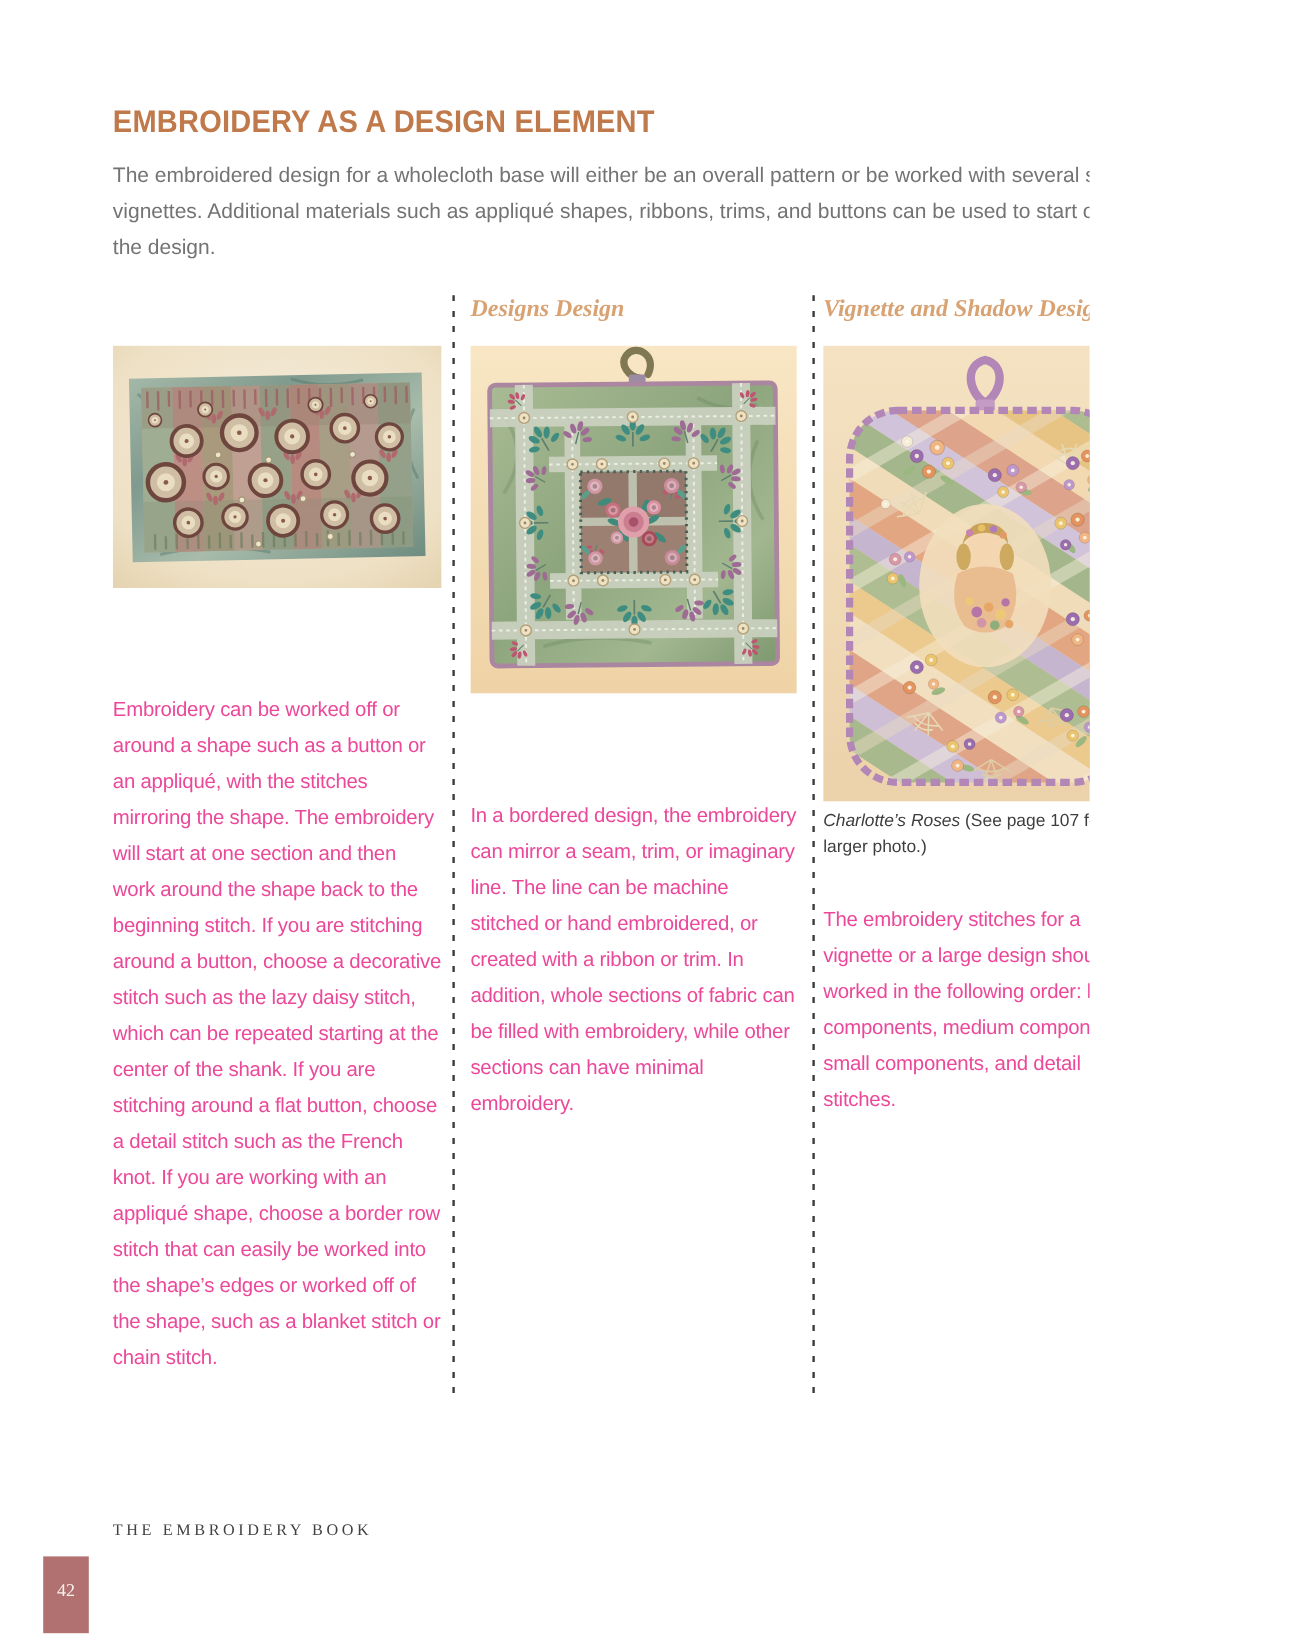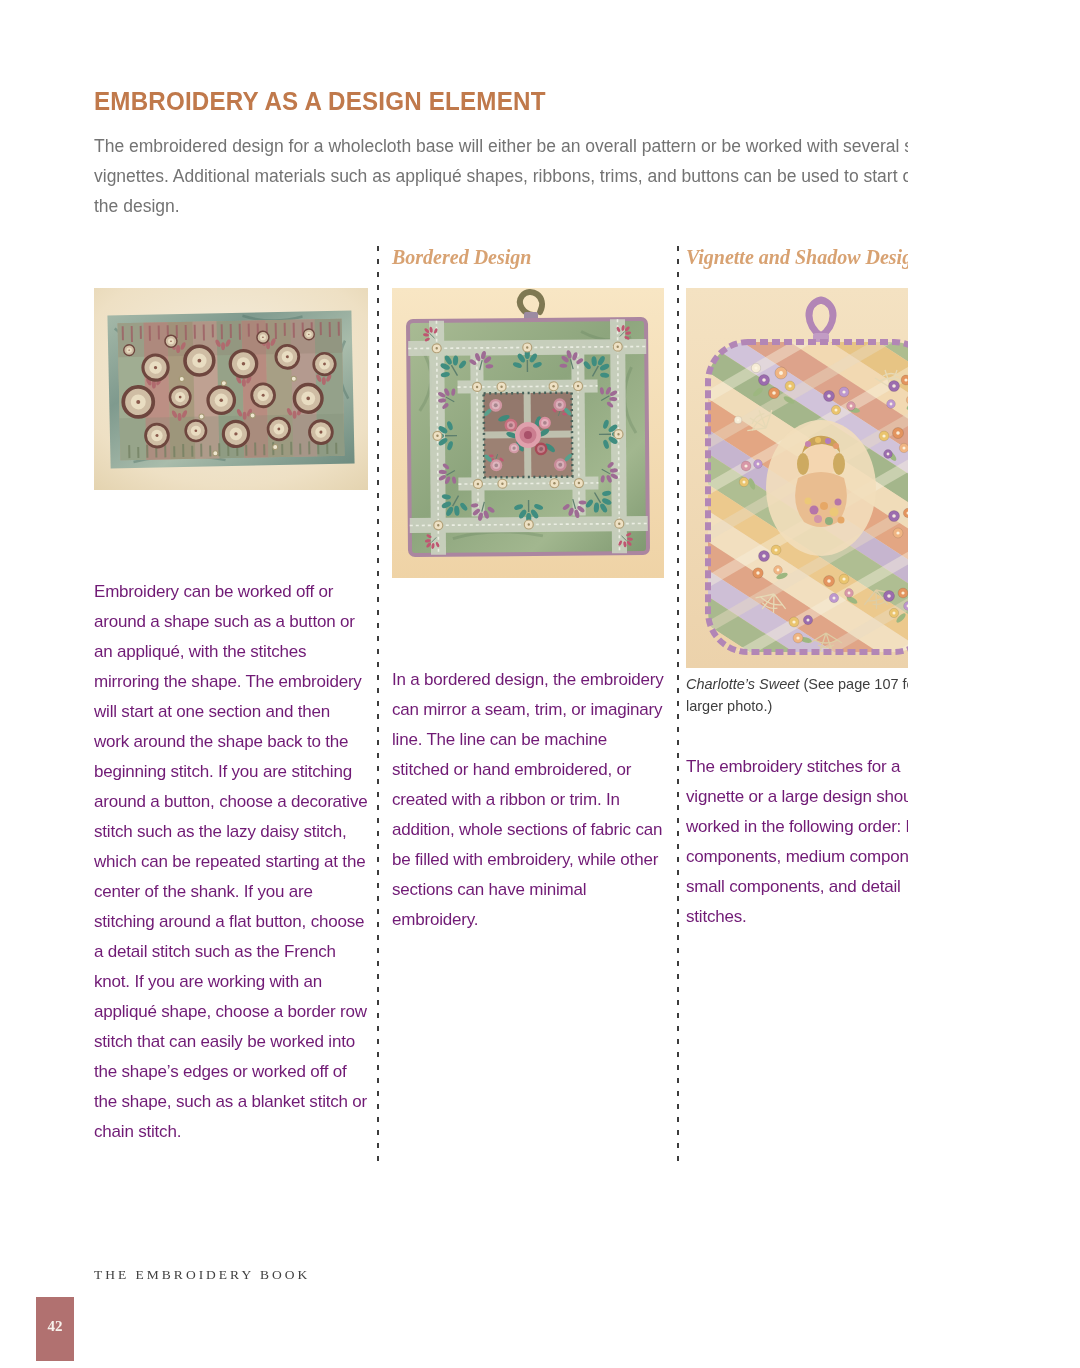--- a/index.html
+++ b/index.html
@@ -28,52 +28,51 @@
     position:absolute; top:246px; height:919px; width:2px;
     background:repeating-linear-gradient(to bottom,#3c3c3c 0 5px,transparent 5px 13px);
   }
   .photo { position:absolute; top:288px; display:block; line-height:0; }
   .photo svg { display:block; }
   .caption {
     position:absolute; font-size:14.5px; line-height:22px; color:#3e3e3e;
   }
   .caption .cap-title { font-style:italic; }
   .body-text {
-    position:absolute; font-size:17px; line-height:30px; color:#701a75;
+    position:absolute; font-size:17px; line-height:30px; color:#ec4899;
     letter-spacing:-.2px;
   }
   .c1 { left:94px;  width:274px; }
   .c2 { left:392px; width:272px; }
   .c3 { left:686px; width:272px; }
   .footer-tab {
     position:absolute; left:36px; top:1297px; width:38px; height:64px;
     background:var(--tab-color,#b17170);
     display:flex; align-items:center; justify-content:center;
   }
   .footer-tab .pagenum {
     font-family:"Liberation Serif", serif; font-size:15px; color:#f7f2ec;
     margin-top:-6px;
-    font-weight:bold;
   }
   .book-title {
     position:absolute; left:94px; top:1267px;
     font-family:"Liberation Serif", serif; font-size:13.5px;
     letter-spacing:3px; color:#414141;
   }
 </style>
 </head>
 <body>
 
 <div class="page">
 
   <h1 class="title">EMBROIDERY AS A DESIGN ELEMENT</h1>
 
   <p class="intro">The embroidered design for a wholecloth base will either be an overall pattern or be worked with several smaller vignettes. Additional materials such as appliqué shapes, ribbons, trims, and buttons can be used to start or fill out the design.</p>
 
-  <h2 class="col-heading c2">Bordered Design</h2>
+  <h2 class="col-heading c2">Designs Design</h2>
   <h2 class="col-heading c3">Vignette and Shadow Designs</h2>
 
   <div class="divider" style="left:377px"></div>
   <div class="divider" style="left:677px"></div>
 
   <div class="photo c1">
     <svg width="274" height="202" viewBox="0 0 274 202">
       <defs>
         <radialGradient id="mtbg" cx="50%" cy="42%" r="80%">
           <stop offset="0%" stop-color="#f5eedf"></stop>
@@ -436,21 +435,21 @@
       <use href="#posy" transform="translate(222 318) scale(0.8)" color="#bd97ce"></use>
       <use href="#posy" transform="translate(108 334) scale(0.9)" color="#eac46e"></use>
       <use href="#posy" transform="translate(122 332) scale(0.85)" color="#9b6cae"></use>
       <use href="#posy" transform="translate(112 350) scale(0.9)" color="#f0b583"></use>
       <use href="#posy" transform="translate(52 132) scale(0.7)" color="#f6ecd6"></use>
       <use href="#posy" transform="translate(235 262) scale(0.7)" color="#f6ecd6"></use>
     </svg>
   </div>
 
   <p class="caption c3" style="top:673px">
-    <span class="cap-title">Charlotte’s Sweet</span><span> (See page 107 for a larger photo.)</span>
+    <span class="cap-title">Charlotte’s Roses</span><span> (See page 107 for a larger photo.)</span>
   </p>
 
   <p class="body-text c1" style="top:577px">Embroidery can be worked off or around a shape such as a button or an appliqué, with the stitches mirroring the shape. The embroidery will start at one section and then work around the shape back to the beginning stitch. If you are stitching around a button, choose a decorative stitch such as the lazy daisy stitch, which can be repeated starting at the center of the shank. If you are stitching around a flat button, choose a detail stitch such as the French knot. If you are working with an appliqué shape, choose a border row stitch that can easily be worked into the shape’s edges or worked off of the shape, such as a blanket stitch or chain stitch.</p>
   <p class="body-text c2" style="top:665px">In a bordered design, the embroidery can mirror a seam, trim, or imaginary line. The line can be machine stitched or hand embroidered, or created with a ribbon or trim. In addition, whole sections of fabric can be filled with embroidery, while other sections can have minimal embroidery.</p>
   <p class="body-text c3" style="top:752px">The embroidery stitches for a vignette or a large design should be worked in the following order: large components, medium components, small components, and detail stitches.</p>
 
   <div class="footer-tab">
     <span class="pagenum">42</span>
   </div>
   <div class="book-title">THE EMBROIDERY BOOK</div>

